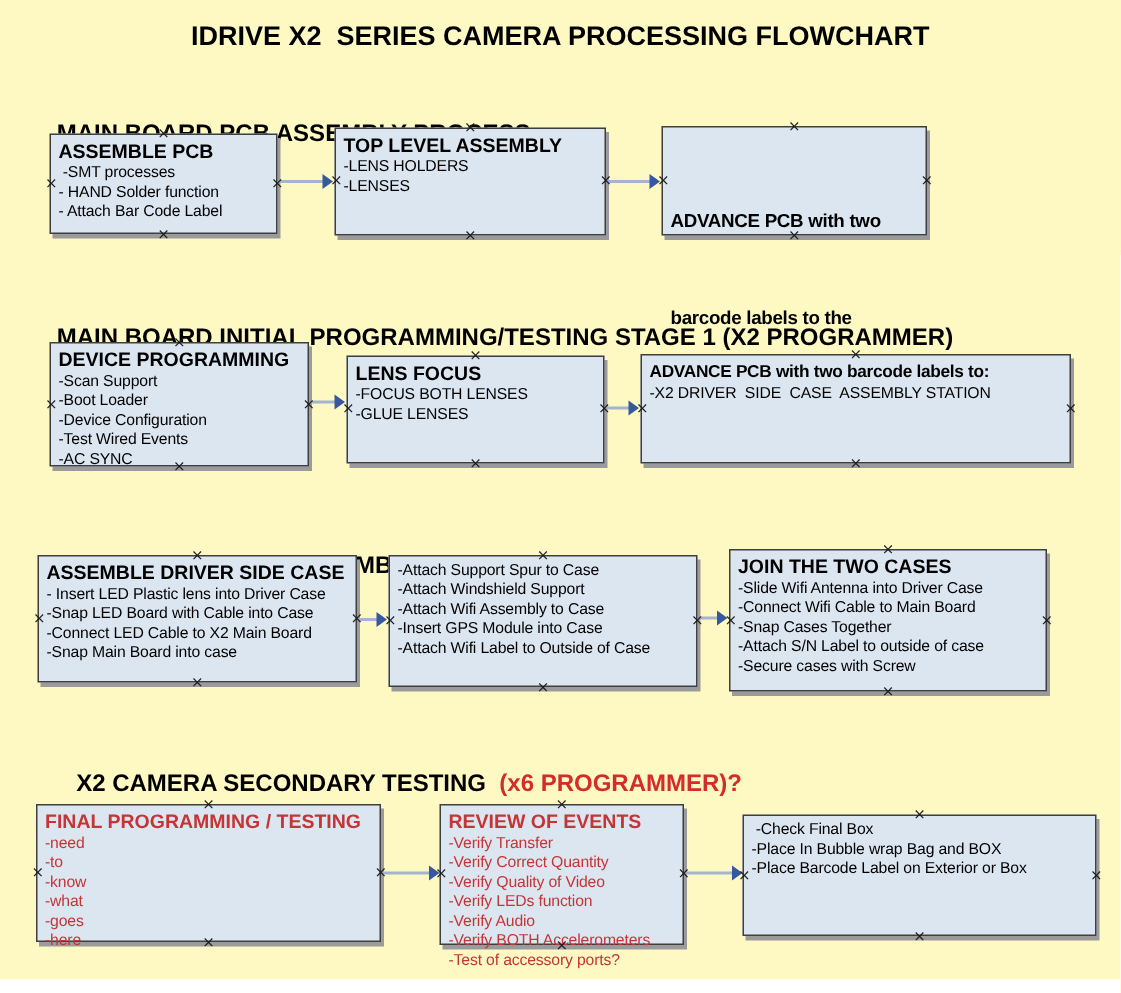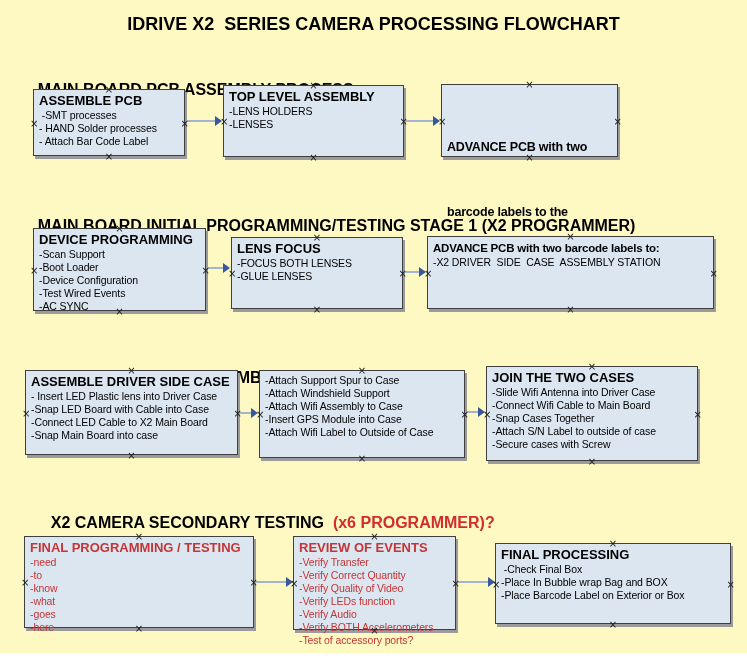--- a/index.html
+++ b/index.html
@@ -68,21 +68,21 @@
   </div>
 
   <div class="box" style="left:33px;top:89px;width:152px;height:67px;">
     <span class="anchor anchor-top">×</span>
     <span class="anchor anchor-bottom">×</span>
     <span class="anchor anchor-left">×</span>
     <span class="anchor anchor-right">×</span>
     <div class="box-title">ASSEMBLE PCB</div>
     <div>
         <div class="box-item"> -SMT processes</div>
-        <div class="box-item">- HAND Solder processes</div>
+        <div class="box-item">- HAND Solder function</div>
         <div class="box-item">- Attach Bar Code Label</div>
       </div>
   </div>
 
   <div class="arrow" style="left:186px;top:116px;width:36px;">
     <div class="arrow-line"></div>
     <div class="arrow-head"></div>
   </div>
 
   <div class="box" style="left:223px;top:85px;width:181px;height:72px;">
@@ -268,21 +268,20 @@
   <div class="arrow" style="left:457px;top:577px;width:38px;">
     <div class="arrow-line"></div>
     <div class="arrow-head"></div>
   </div>
 
   <div class="box" style="left:495px;top:543px;width:236px;height:81px;">
     <span class="anchor anchor-top">×</span>
     <span class="anchor anchor-bottom">×</span>
     <span class="anchor anchor-left">×</span>
     <span class="anchor anchor-right">×</span>
-    <div class="box-title">FINAL PROCESSING</div>
     <div>
         <div class="box-item"> -Check Final Box</div>
         <div class="box-item">-Place In Bubble wrap Bag and BOX</div>
         <div class="box-item">-Place Barcode Label on Exterior or Box</div>
       </div>
   </div>
 
 </div>
 
 </body></html>

